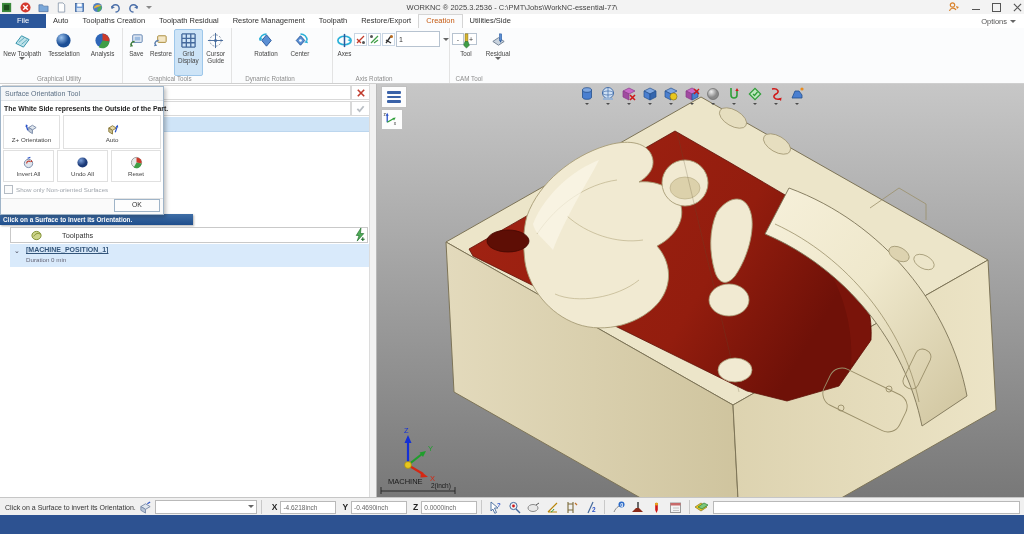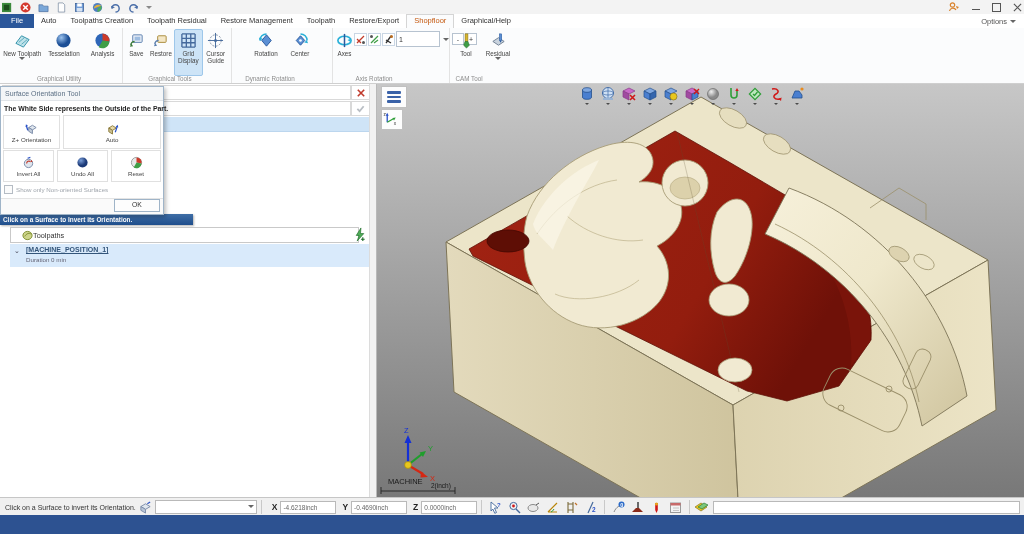--- a/index.html
+++ b/index.html
@@ -9,21 +9,21 @@
   svg{display:block}
   
   #titlebar{top:0;left:0;width:1024px;height:14px;background:#f3f3f3;border-bottom:1px solid #e2e2e2}
   #qat{position:absolute;left:2px;top:1px;display:flex;gap:7px;align-items:center;height:12px}
   #qat svg{width:11px;height:11px}
   #title-text{position:absolute;left:300px;top:3px;width:424px;text-align:center;font-size:7.5px;color:#444;white-space:nowrap}
   #winbtns{position:absolute;right:2px;top:1px;display:flex;gap:12px;align-items:center;height:12px}
   
   #tabrow{top:14px;left:0;width:1024px;height:14px;background:#fff;border-bottom:1px solid #d5d5d5;display:flex;align-items:stretch;font-size:7.5px}
   .tab{padding:0 7px;line-height:13px;color:#333;white-space:nowrap}
-  .tab.file{background:#2b579a;color:#fff;padding:0 11px}
+  .tab.file{background:#2b579a;color:#fff;padding:0 17px}
   .tab.active{color:#c55a11;background:#fbfcfd;border:1px solid #d5d5d5;border-bottom:none;line-height:12px}
   #options-btn{margin-left:auto;color:#555;padding:0 8px;line-height:13px;display:flex;align-items:center;gap:3px}
   .caret{width:0;height:0;border-left:3px solid transparent;border-right:3px solid transparent;border-top:3px solid #666;display:inline-block}
   
   #ribbon{top:28px;left:0;width:1024px;height:55px;background:#fbfcfd;border-bottom:1px solid #cfcfcf;display:flex}
   .rgroup{position:relative;border-right:1px solid #e3e3e3;padding:1px 2px 10px 2px;display:flex;align-items:flex-start}
   .glabel{position:absolute;bottom:1px;left:0;width:100%;text-align:center;font-size:6.3px;color:#8d8d8d;white-space:nowrap}
   .rbtn{display:flex;flex-direction:column;align-items:center;justify-content:flex-start;
         width:31px;height:43px;padding-top:2px;font-size:6.3px;line-height:7px;color:#444;text-align:center;border:1px solid transparent;border-radius:2px}
   .rbtn svg{width:17px;height:17px;margin-bottom:1px}
@@ -48,21 +48,21 @@
   .r1 .dcell{height:32px}
   #dlg-check{display:flex;align-items:center;gap:3px;margin:3px 0 0 3px;font-size:6.2px;color:#a0a6ad}
   #dlg-check .box{width:7px;height:7px;border:1px solid #b5bcc4;background:#fbfbfb}
   #dlg-footer{position:absolute;bottom:0;left:0;right:0;height:15px;border-top:1px solid #e4e4e4;background:#fafafa}
   #ok-btn{position:absolute;right:3px;bottom:2px;width:44px;height:11px;line-height:10px;text-align:center;
           border:1px solid #9fb4c8;background:#fdfdfd;font-size:6.8px;color:#333}
   
   #hint-strip{position:absolute;left:0;top:130px;width:190px;height:11px;line-height:11px;
               background:linear-gradient(#3f6ea6,#1f4e8c);color:#fff;font-size:6.4px;font-weight:bold;padding-left:3px;
               box-shadow:1px 1px 2px rgba(0,0,0,.3);white-space:nowrap}
-  #tp-row{position:absolute;left:10px;top:143px;width:336px;height:14px;border:1px solid #c9c9c9;background:#fff;display:flex;align-items:center;gap:0;padding-left:11px;font-size:7.3px;color:#333}
+  #tp-row{position:absolute;left:10px;top:143px;width:336px;height:14px;border:1px solid #c9c9c9;background:#fff;display:flex;align-items:center;gap:20px;padding-left:20px;font-size:7.3px;color:#333}
   #tp-new{position:absolute;right:8px;top:143px;width:16px;height:15px}
   #tree-item{position:absolute;left:10px;top:160px;width:359px;height:23px;background:#d9eafb}
   #tree-item .lbl{position:absolute;left:16px;top:2px;font-size:7px;color:#33557a;text-decoration:underline;font-weight:bold}
   #tree-item .chev{position:absolute;left:4px;top:3px;color:#445;font-size:7px}
   #tree-item .dur{position:absolute;left:16px;top:12px;font-size:6.2px;color:#667}
   
   #viewport{top:84px;left:377px;width:647px;height:413px;background:linear-gradient(#c7c7c7,#787878);overflow:hidden}
   #vp-menu{position:absolute;left:4px;top:2px;width:24px;height:20px;background:#fdfdfd;border:1px solid #c0c0c0;display:flex;flex-direction:column;justify-content:center;gap:2px;align-items:center}
   #vp-menu i{display:block;width:14px;height:2.5px;background:#3a62a8;border-radius:1px}
   #vp-axis{position:absolute;left:4px;top:25px;width:20px;height:19px;background:#fdfdfd;border:1px solid #c0c0c0}
@@ -114,20 +114,21 @@
     <svg viewBox="0 0 12 12">
         <path d="M2,7 a4,4 0 1 1 4,4" fill="none" stroke="#4a6ea8" stroke-width="1.6"></path>
         <path d="M1,4 l1.2,3.4 3.2,-1.6 z" fill="#4a6ea8"></path>
       </svg>
     <svg viewBox="0 0 12 12">
         <path d="M10,7 a4,4 0 1 0 -4,4" fill="none" stroke="#4a6ea8" stroke-width="1.6"></path>
         <path d="M11,4 l-1.2,3.4 -3.2,-1.6 z" fill="#4a6ea8"></path>
       </svg>
     <span class="caret" style="border-top-color:#8a8a8a"></span>
   </div>
+  <div id="title-text">WORKNC ® 2025.3.2536 - C:\PMT\Jobs\WorkNC-essential-77\</div>
   <div id="winbtns">
     <svg viewBox="0 0 12 12" style="width:12px;height:12px">
         <circle cx="4.5" cy="4" r="2.2" fill="none" stroke="#d9822b" stroke-width="1.2"></circle>
         <path d="M1.5,10 a3.5,3.5 0 0 1 6.5,-1" fill="none" stroke="#d9822b" stroke-width="1.2"></path>
         <path d="M8,5 l3,1 -2,2 z" fill="#d9822b"></path>
       </svg>
     <div style="width:8px;height:1.5px;background:#555;margin-top:5px"></div>
     <div style="width:7px;height:7px;border:1.2px solid #555"></div>
     <svg viewBox="0 0 10 10" style="width:9px;height:9px">
         <path d="M1,1 L9,9 M9,1 L1,9" stroke="#555" stroke-width="1.3"></path>
@@ -136,22 +137,22 @@
 </div>
 
 <div id="tabrow" class="abs">
   <div class="tab file">File</div>
   <div class="tab">Auto</div>
   <div class="tab">Toolpaths Creation</div>
   <div class="tab">Toolpath Residual</div>
   <div class="tab">Restore Management</div>
   <div class="tab">Toolpath</div>
   <div class="tab">Restore/Export</div>
-  <div class="tab active">Shopfloor</div>
-  <div class="tab">Graphical/Help</div>
+  <div class="tab active">Creation</div>
+  <div class="tab">Utilities/Side</div>
   <div id="options-btn">
       <span>Options</span>
       <span class="caret"></span>
     </div>
 </div>
 
 <div id="ribbon" class="abs">
   <div class="rgroup" style="width:118px">
     <div class="rbtn" style="width:40px">
       <svg viewBox="0 0 18 18">

